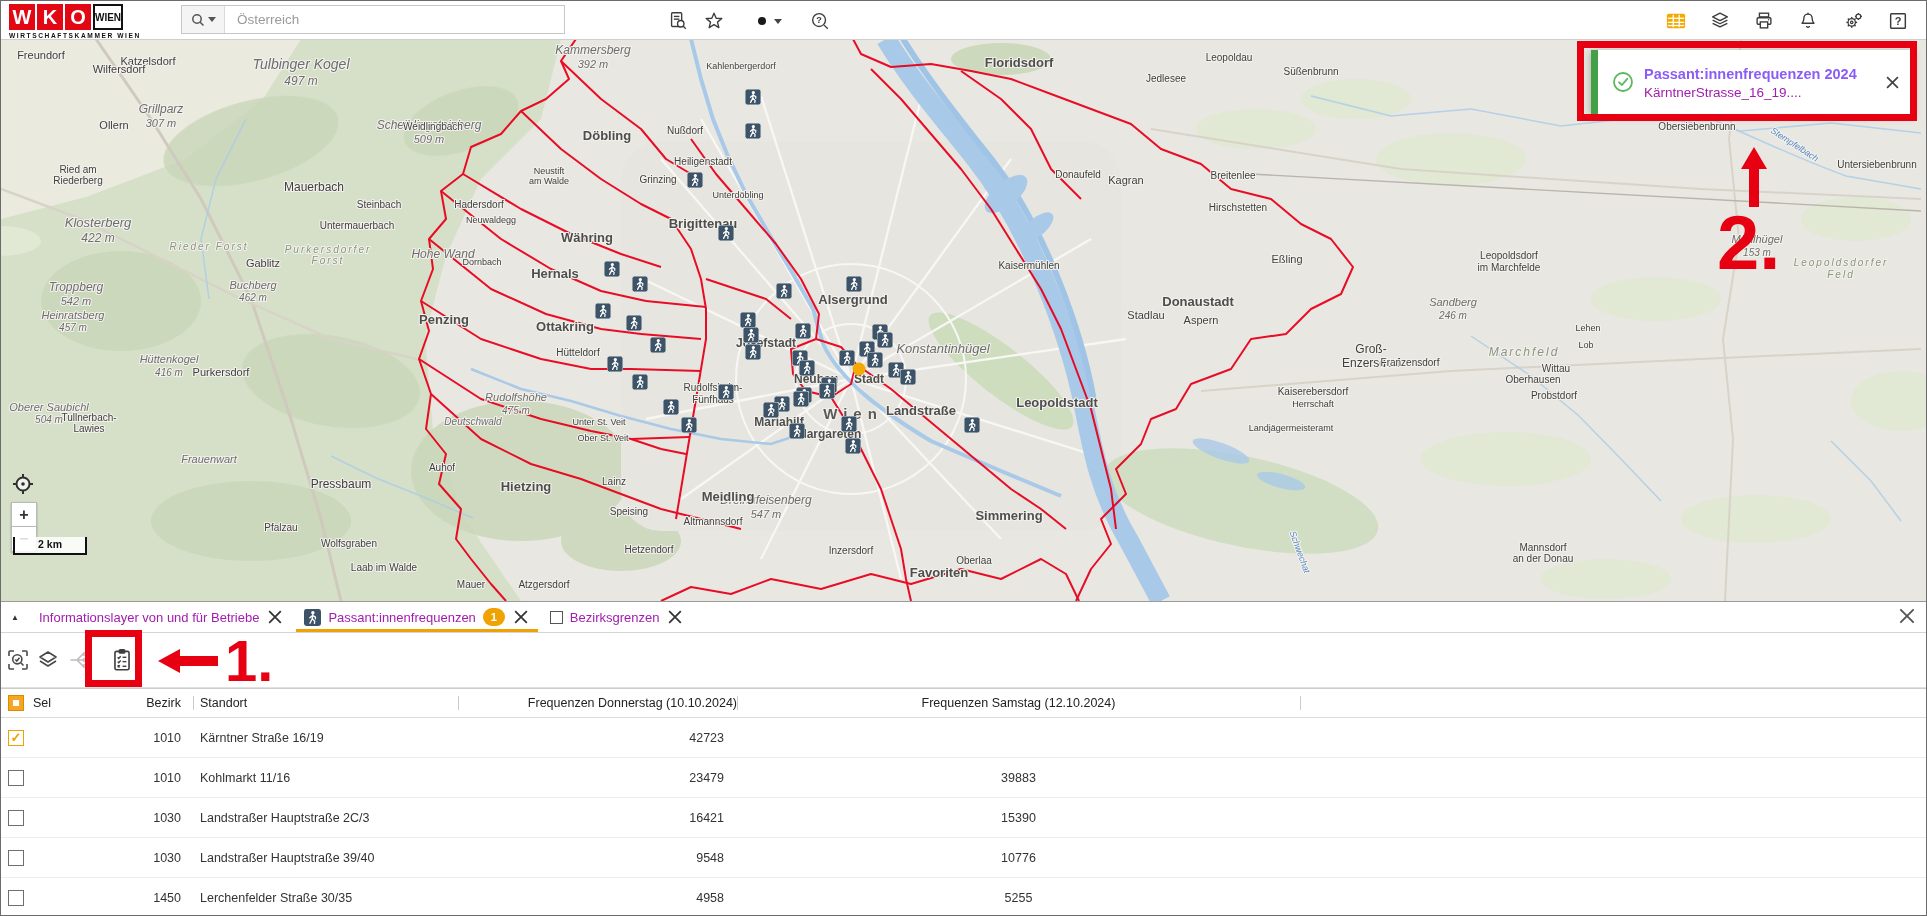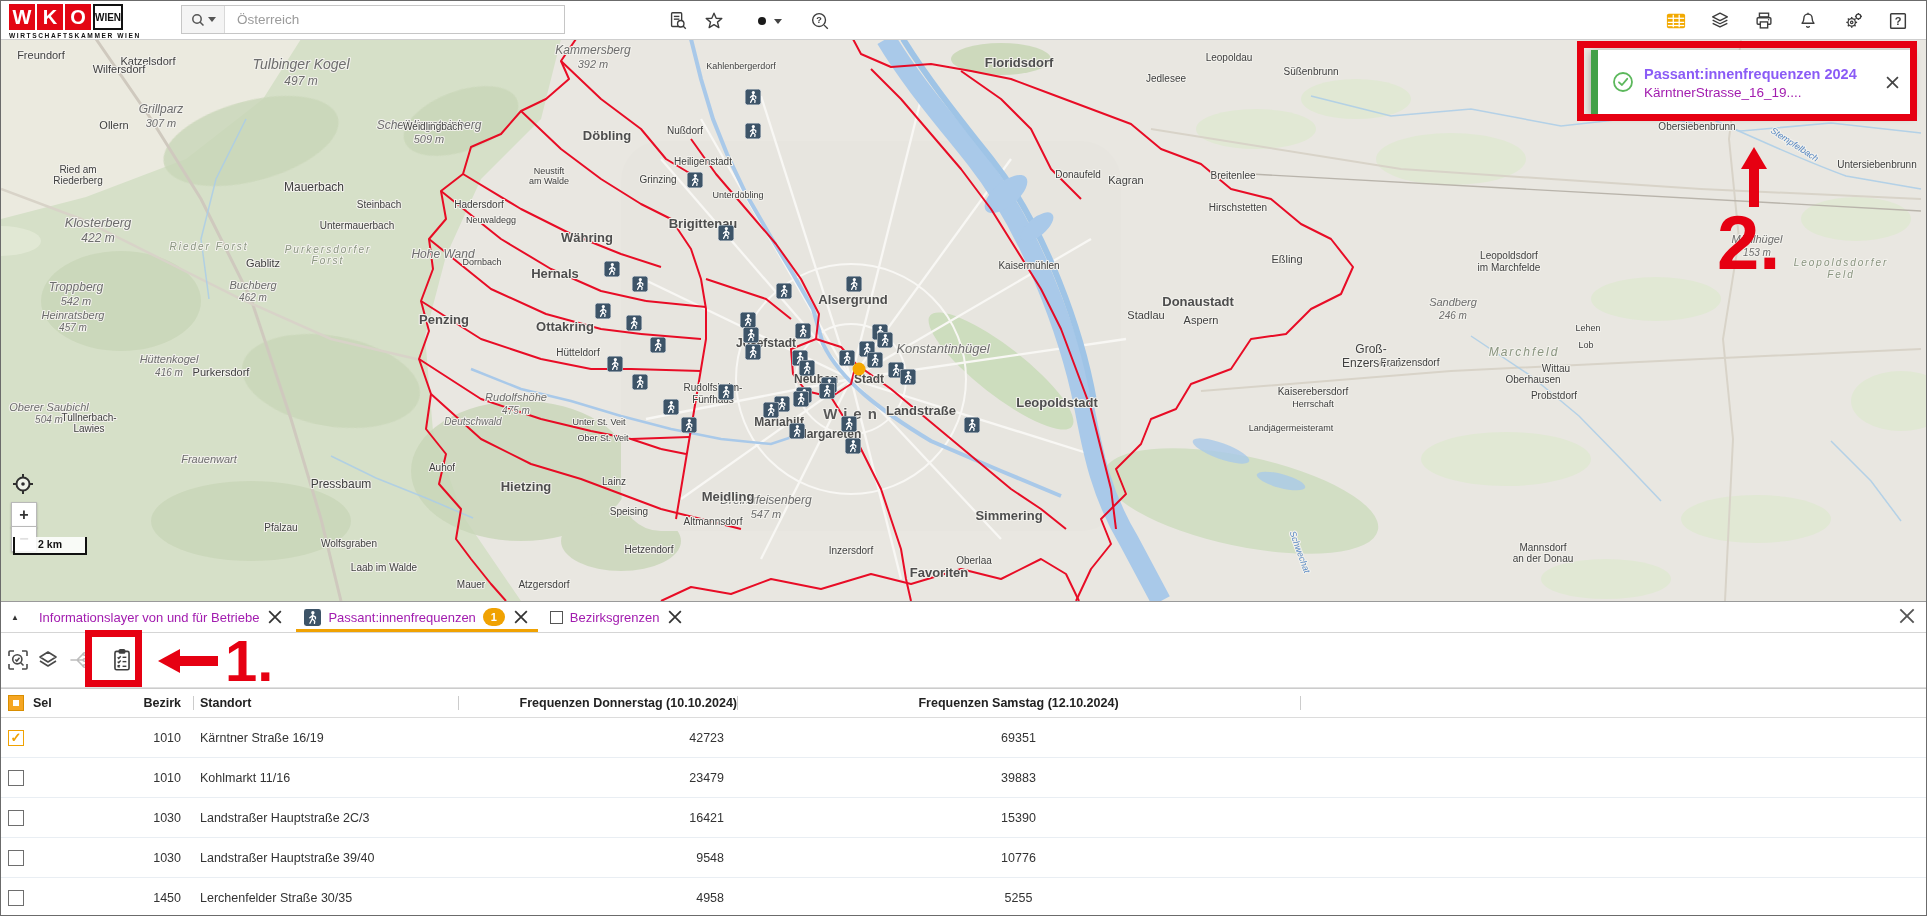--- a/index.html
+++ b/index.html
@@ -75,21 +75,21 @@
   .tab.active::after{content:"";position:absolute;left:2px;right:2px;bottom:0;height:3px;background:#f0a202}
   .badge{min-width:18px;height:18px;border-radius:9px;background:#f0a202;color:#fff;font-size:11px;
          font-weight:bold;display:flex;align-items:center;justify-content:center;padding:0 2px}
   .xicon{cursor:pointer;display:flex;align-items:center;justify-content:center;width:18px;height:18px}
   .tab-cb{width:13px;height:13px;border:1.5px solid #555;background:#fff;box-sizing:border-box}
   .panel-x{position:absolute;right:10px;top:5px}
   .toolbar{position:relative;height:54px;border-bottom:1px solid #e0e0e0;display:flex;align-items:center}
   .tool{width:30px;height:30px;display:flex;align-items:center;justify-content:center;cursor:pointer}
   
   .thead,.trow{display:grid;grid-template-columns:30px 40px 110px 277px 279px 563px auto;align-items:center}
-  .thead{height:28px;border-top:1px solid #ccc;border-bottom:1px solid #dcdcdc;font-weight:bold;
+  .thead{height:28px;border-top:1px solid #ccc;border-bottom:1px solid #dcdcdc;font-weight:normal;
          font-size:12.5px;color:#222;position:relative}
   .trow{height:39px;border-bottom:1px solid #e9eef3;font-size:12.5px;color:#333}
   .cell{overflow:hidden;white-space:nowrap}
   .c-selbox{display:flex;justify-content:center}
   .c-bez{text-align:right}
   .c-sta{padding-left:19px}
   .c-don{text-align:right;padding-right:13px}
   .c-sam{text-align:center}
   .hsep{position:absolute;top:7px;width:1px;height:14px;background:#ccc}
   .cb{width:16px;height:16px;border:1.5px solid #6e6e6e;background:#fff;box-sizing:border-box;
@@ -642,21 +642,20 @@
   </div>
   <div id="tbody">
       <div class="trow">
         <div class="cell c-selbox">
           <div class="cb checked">✓</div>
         </div>
         <div class="cell"></div>
         <div class="cell c-bez">1010</div>
         <div class="cell c-sta">Kärntner Straße 16/19</div>
         <div class="cell c-don">42723</div>
-        <div class="cell c-sam">69351</div>
         <div class="cell"></div>
       </div>
       <div class="trow">
         <div class="cell c-selbox">
           <div class="cb "></div>
         </div>
         <div class="cell"></div>
         <div class="cell c-bez">1010</div>
         <div class="cell c-sta">Kohlmarkt 11/16</div>
         <div class="cell c-don">23479</div>

